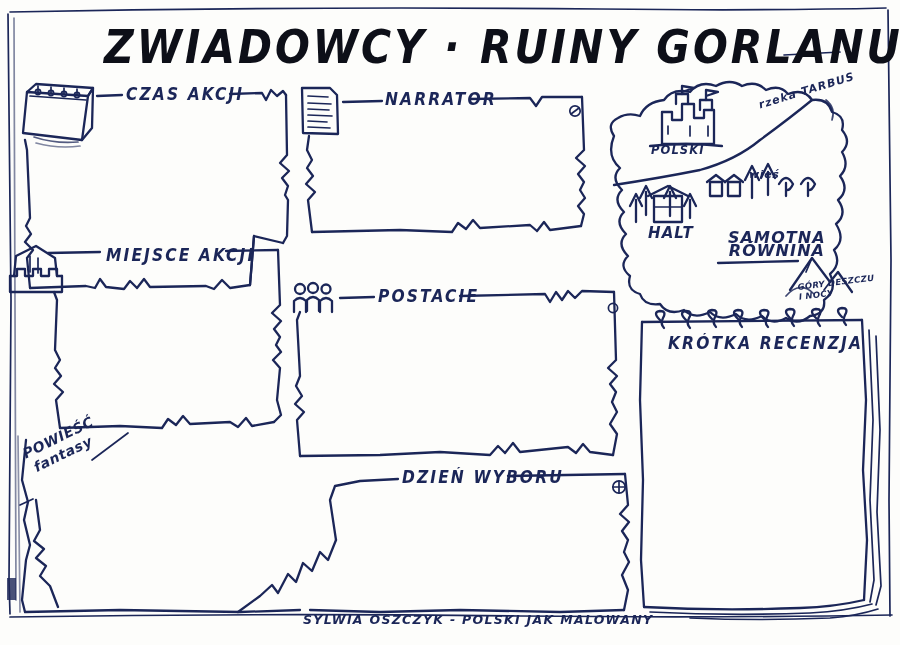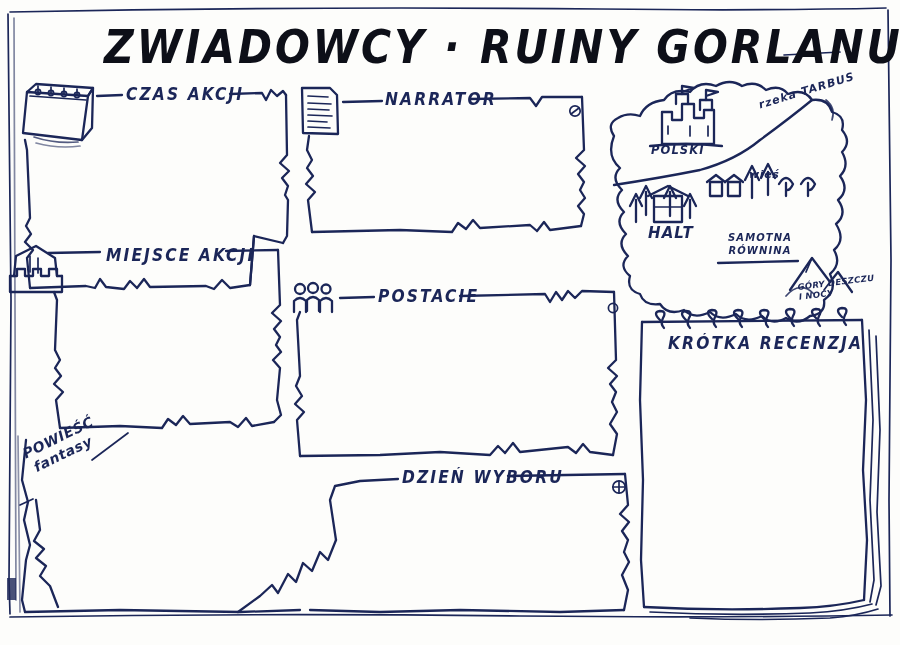--- a/index.html
+++ b/index.html
@@ -93,21 +93,21 @@
   
   .maplbl {
     font-size: 10.5px;
     letter-spacing: 1.1px;
     font-weight: bold;
   }
   #map-redmont { left: 651px; top: 143px; font-size: 11.5px; }
   #map-river   { left: 757px; top: 99px; transform: rotate(-17deg); transform-origin: left top; font-size: 11px; }
   #map-wies    { left: 733px; top: 168px; font-size: 11px; letter-spacing: 0.6px; margin-left: 16px; }
   #map-halt    { left: 648px; top: 224px; font-size: 15px; }
-  #map-plain   { left: 728px; top: 231px; font-size: 10px; text-align: center; line-height: 13px; white-space: pre; }
+  #map-plain   { left: 728px; top: 231px; font-size: 16px; text-align: center; line-height: 13px; white-space: pre; }
   #map-mount   { left: 797px; top: 282px; font-size: 8.5px; letter-spacing: 0.3px; line-height: 10px; transform: rotate(-7deg); transform-origin: left top; white-space: pre; }
 </style>
 </head>
 <body>
 
 <div id="sheet">
 
   <svg class="layer" viewBox="0 0 900 645">
 
     <g>
@@ -380,14 +380,15 @@
   <div class="txt maplbl" id="map-wies">wieś</div>
 
   <div class="txt maplbl" id="map-halt">HALT</div>
 
   <div class="txt maplbl" id="map-plain">SAMOTNA
 RÓWNINA</div>
 
   <div class="txt maplbl" id="map-mount">GÓRY DESZCZU
 I NOCY</div>
 
+  <div class="txt" id="footer-credit">SYLWIA OSZCZYK - POLSKI JAK MALOWANY</div>
 
 </div>
 
 </body></html>

